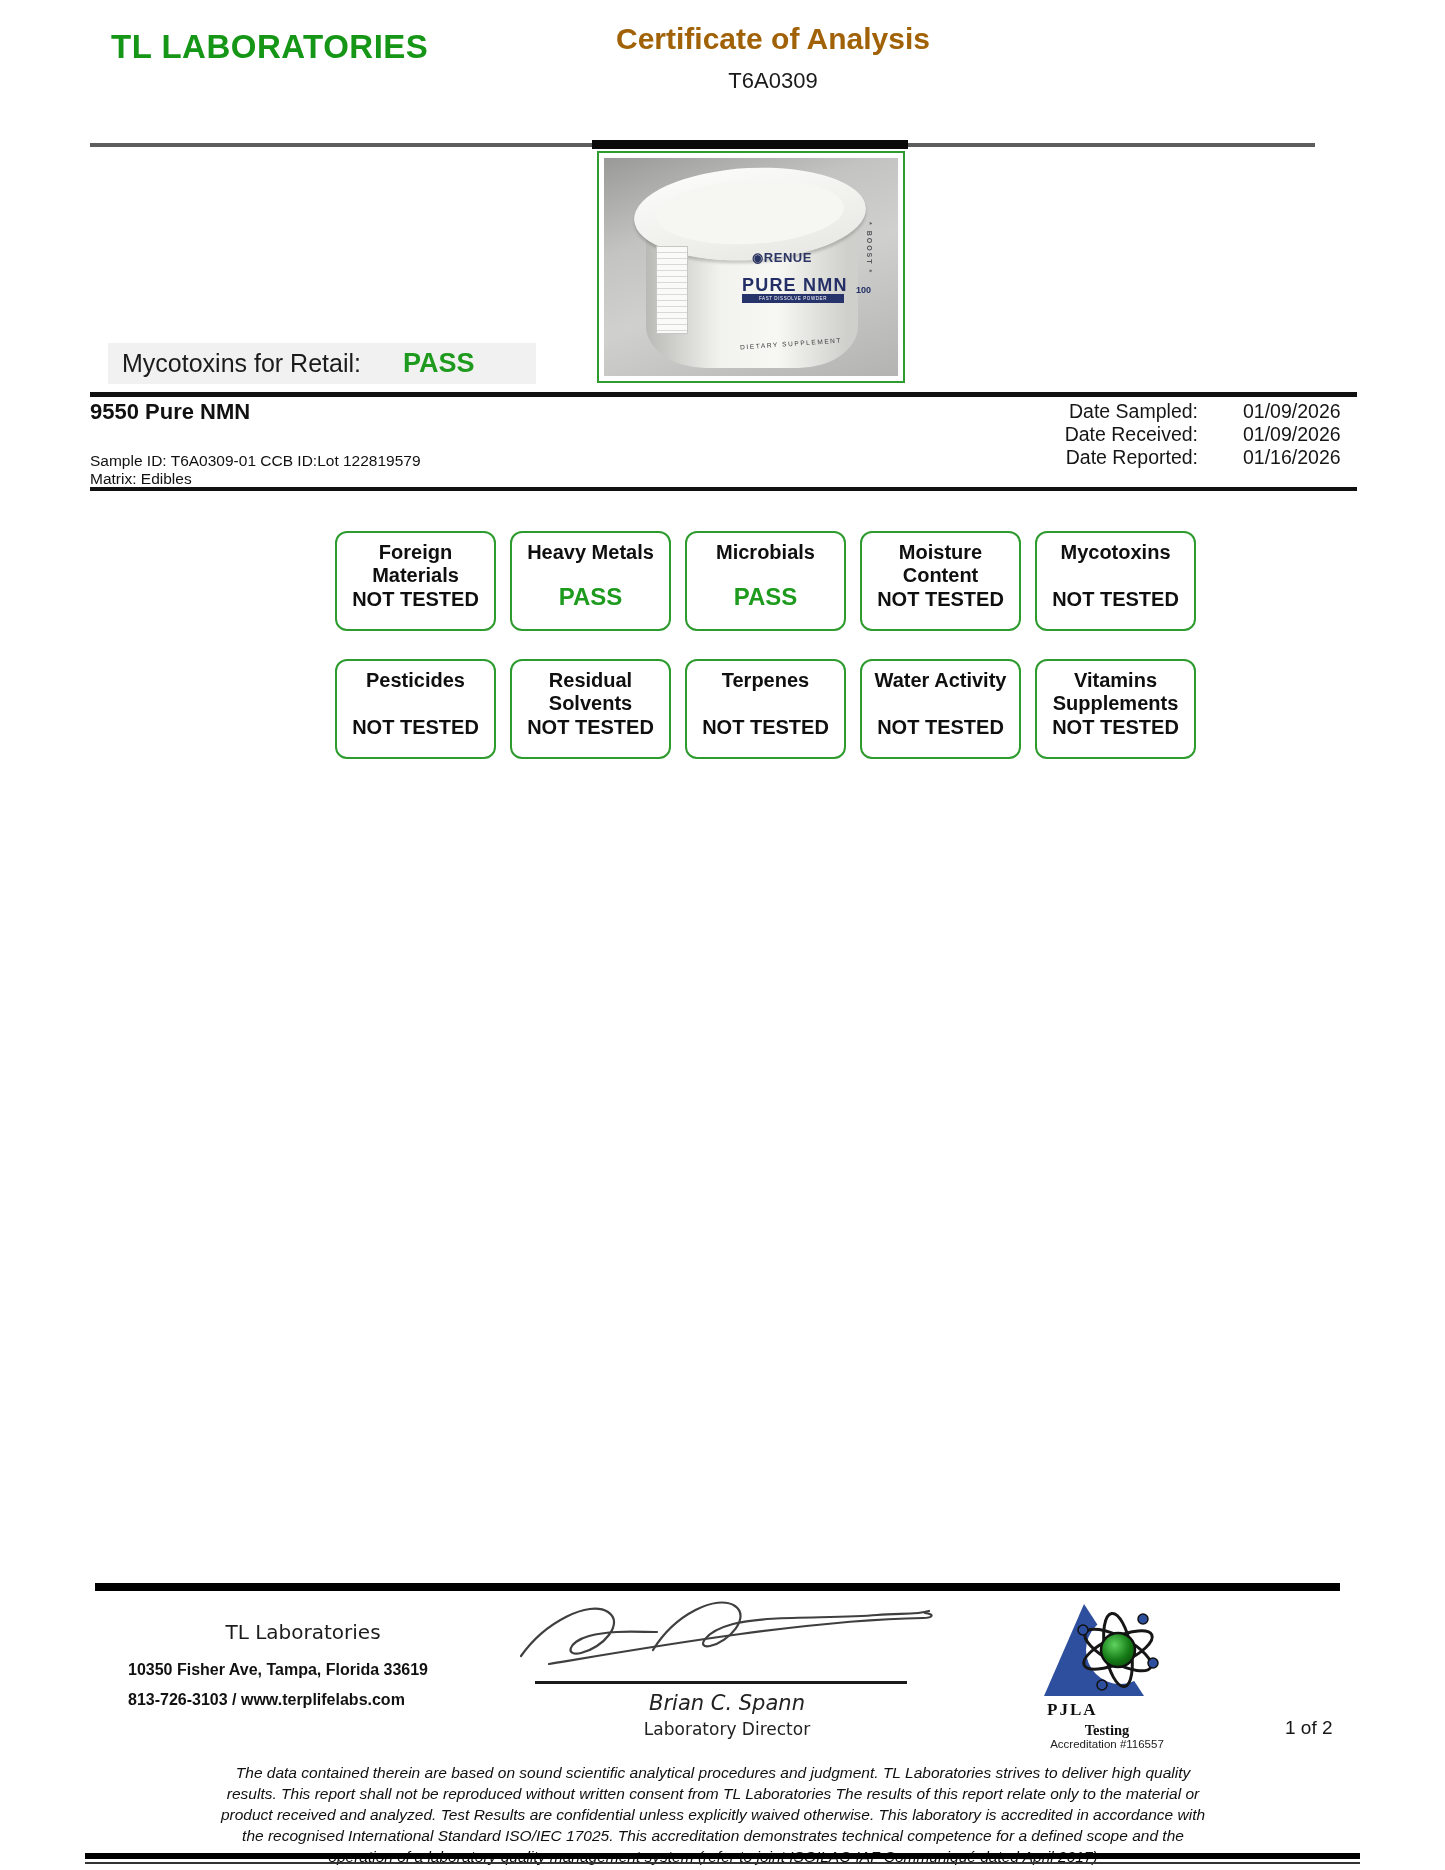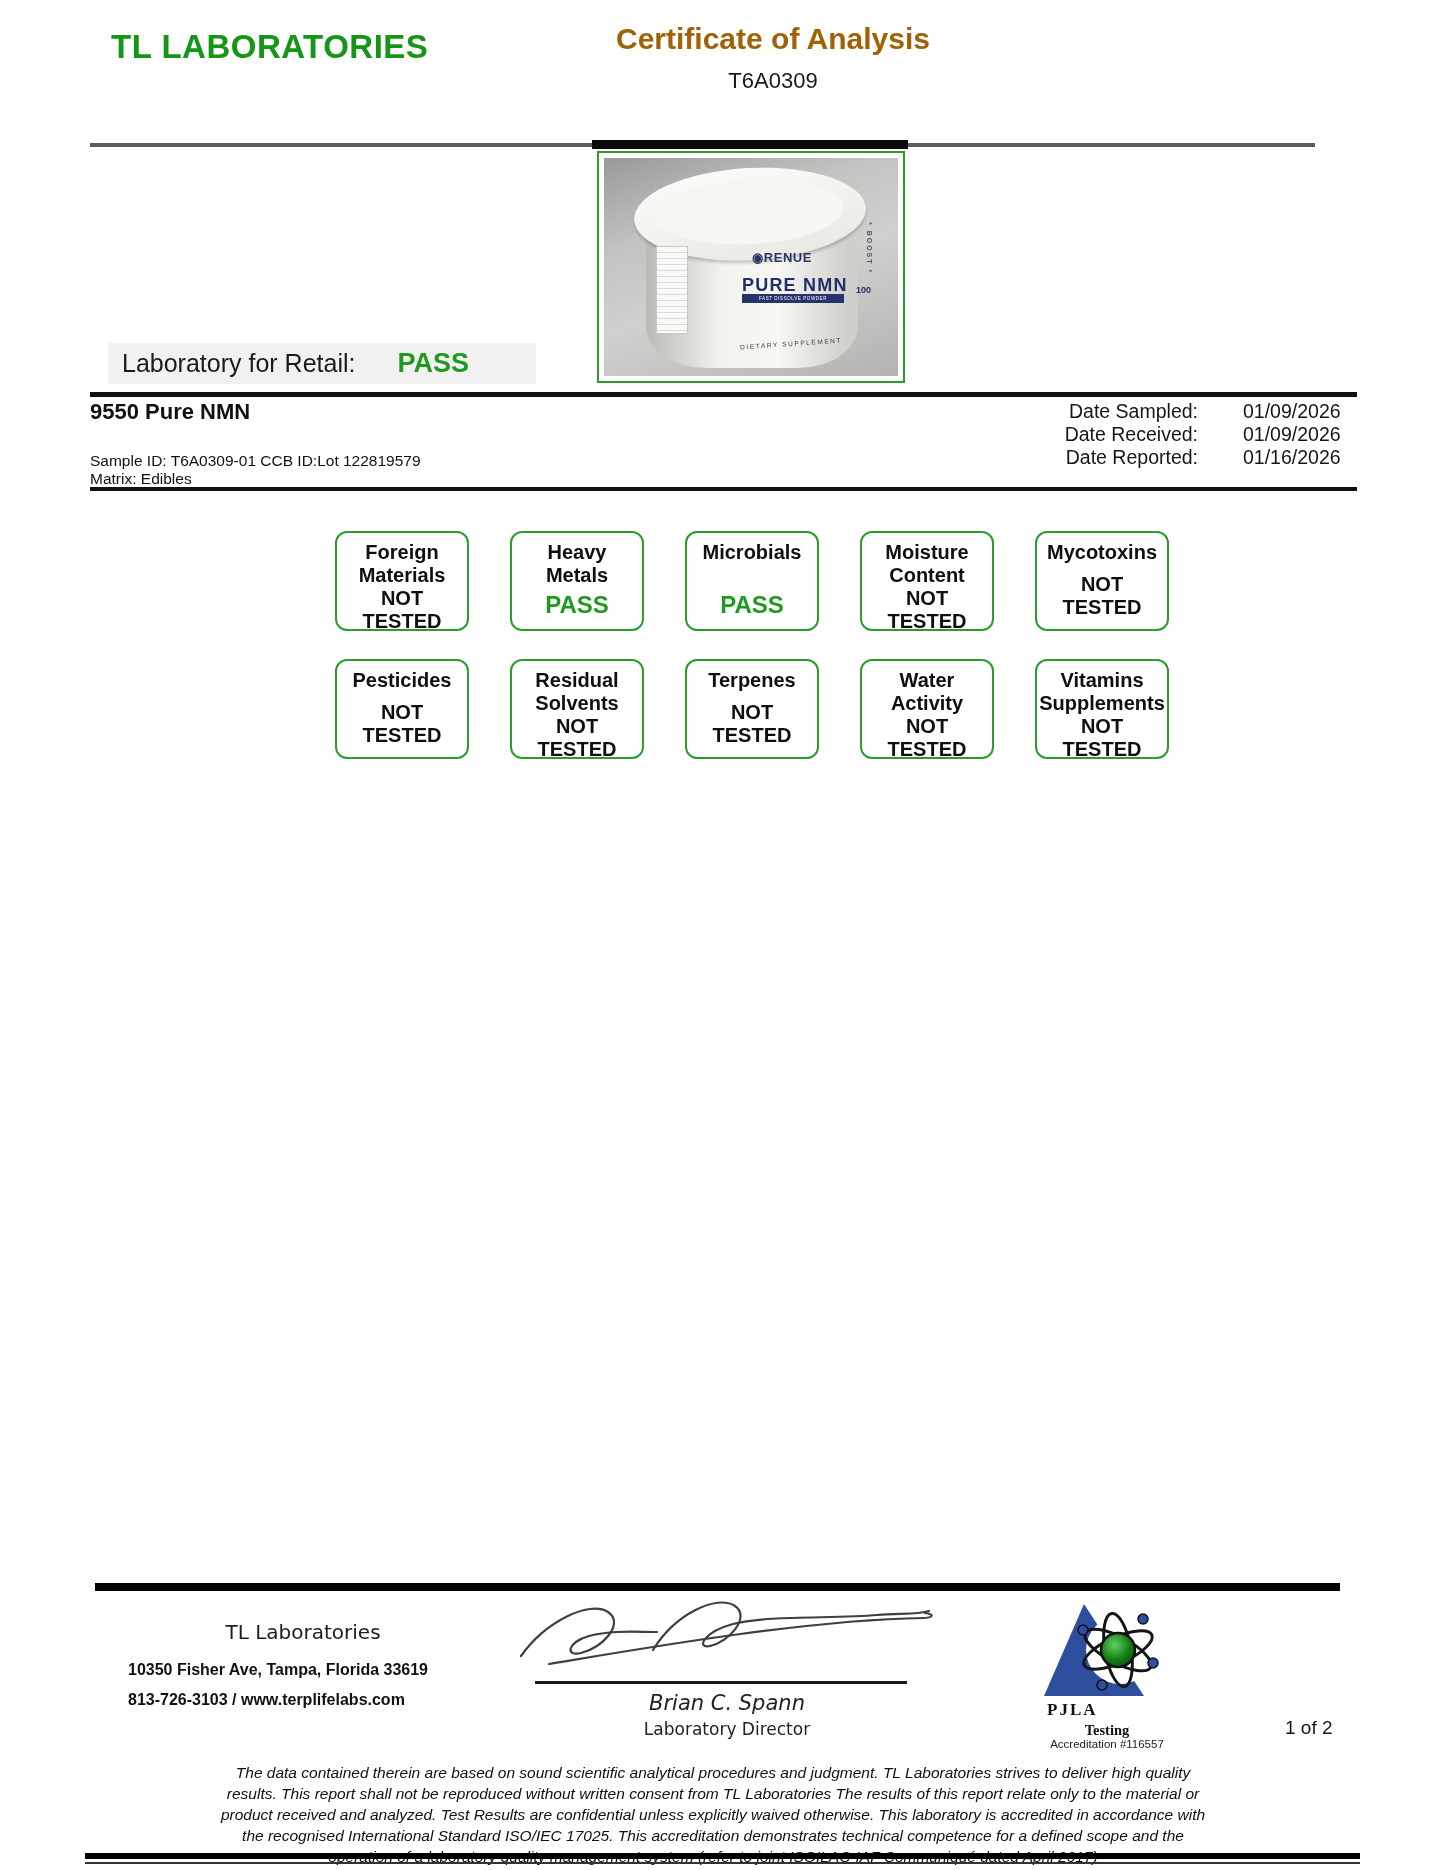--- a/index.html
+++ b/index.html
@@ -56,23 +56,23 @@
   .prod-name{left:90px;top:399px;font-size:22px;font-weight:bold;}
   .totals{left:703px;top:397px;font-size:20px;line-height:26px;color:#161616;}
   .dates{left:1028px;top:400px;font-size:19.5px;color:#161616;}
   .drow{display:flex;line-height:23px;}
   .dlabel{width:170px;text-align:right;}
   .dvalue{margin-left:45px;width:120px;}
   .sample-id{left:90px;top:452px;font-size:15.5px;}
   .matrix{left:90px;top:470px;font-size:15.5px;}
 
   
-  .tbox{position:absolute;width:134px;height:100px;border:2.5px solid var(--box-border-green,#2e9b2e);
+  .tbox{position:absolute;width:161px;height:100px;border:2.5px solid var(--box-border-green,#2e9b2e);
         border-radius:12px;box-sizing:border-box;display:flex;flex-direction:column;
-        justify-content:space-between;align-items:center;padding:8px 2px 10px;text-align:center;background:#fff;}
+        justify-content:space-between;align-items:center;padding:8px 2px 18px;text-align:center;background:#fff;}
   .tname{font-weight:bold;font-size:20px;line-height:23px;color:#0f0f0f;}
   .tres{font-weight:bold;font-size:20px;color:#0f0f0f;}
   .tres.pass{color:var(--pass-green,#1e9b1e);font-size:24px;}
 
   
   .f-deja{font-family:"DejaVu Sans",sans-serif;}
   .lab-name{left:153px;top:1620px;width:300px;text-align:center;font-size:20px;color:#1c1c1c;}
   .addr1{left:128px;top:1661px;font-size:16px;font-weight:bold;}
   .addr2{left:128px;top:1691px;font-size:16px;font-weight:bold;}
   .sig-svg{left:505px;top:1592px;}
@@ -112,21 +112,21 @@
       <div class="jar-logo">◉RENUE</div>
       <div class="jar-title">PURE NMN</div>
       <div class="jar-band">FAST DISSOLVE POWDER</div>
       <div class="jar-count">100</div>
       <div class="jar-bottom-text">DIETARY SUPPLEMENT</div>
       <div class="jar-side">* BOOST *</div>
     </div>
   </div>
 
   <div class="abs comp-bar">
-    <span class="comp-label">Laboratory for Retail:</span>
+    <span class="comp-label">Mycotoxins for Retail:</span>
     <span class="comp-status">PASS</span>
   </div>
 
   <div class="abs rule rule2"></div>
 
   <div class="abs prod-name">9550 Pure NMN</div>
   <div class="abs dates">
     <div class="drow">
       <span class="dlabel">Date Sampled:</span>
       <span class="dvalue">01/09/2026</span>

